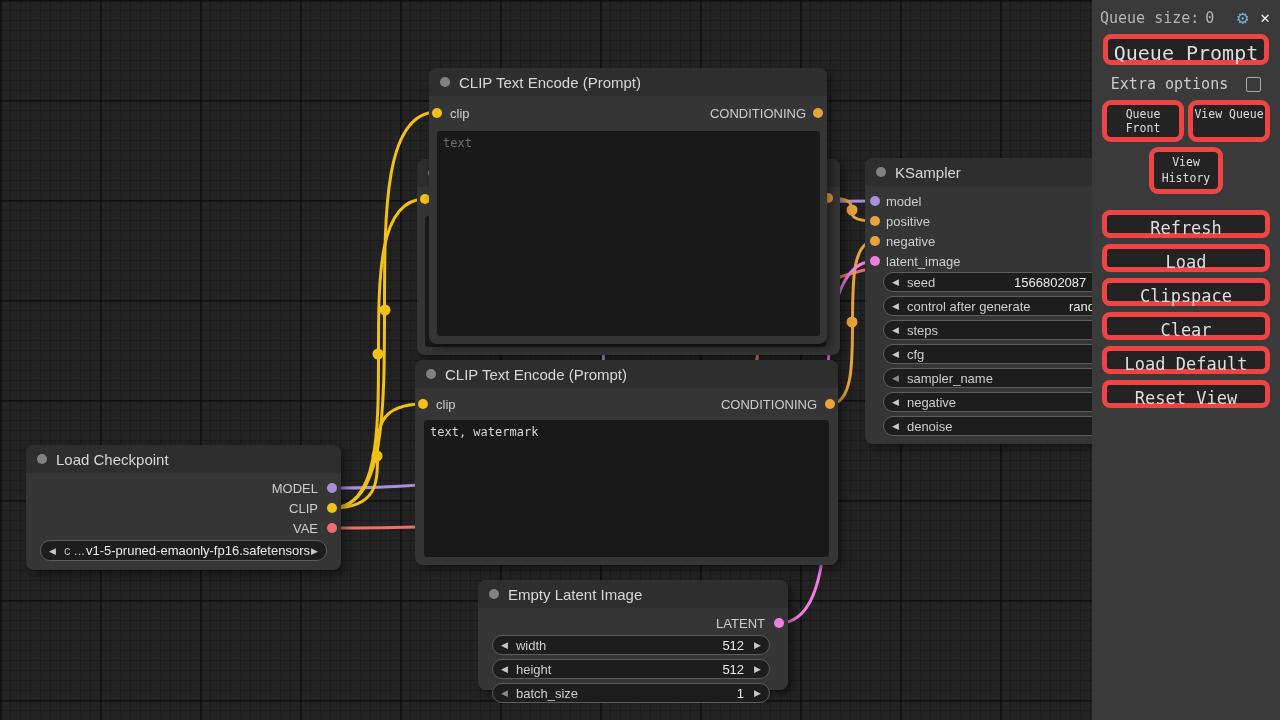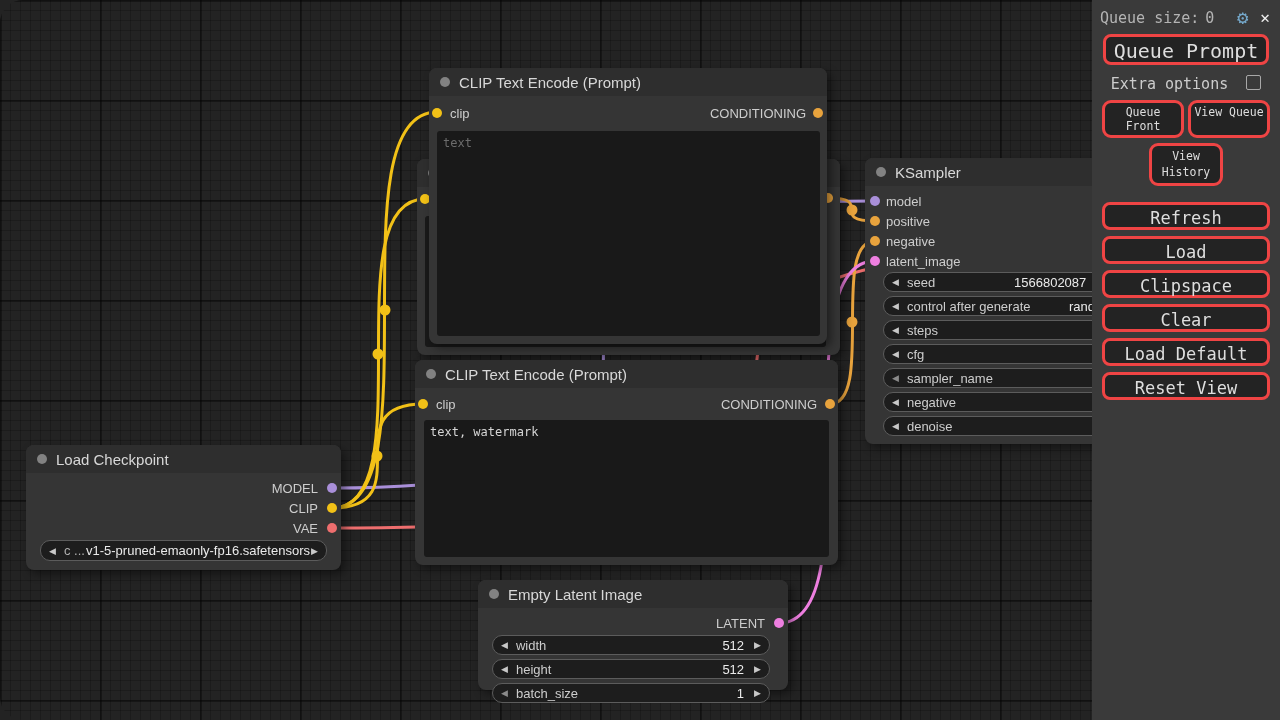--- a/index.html
+++ b/index.html
@@ -5,21 +5,20 @@
   html,body{margin:0;padding:0;width:1280px;height:720px;overflow:hidden;background:#232323;}
   
   .canvas{position:absolute;inset:0;width:1280px;height:720px;
     background-color:#232323;
     background-image:
       linear-gradient(rgba(0,0,0,.38) 0 2px, transparent 2px),
       linear-gradient(90deg, rgba(0,0,0,.38) 0 2px, transparent 2px),
       linear-gradient(rgba(0,0,0,.20) 0 1px, transparent 1px),
       linear-gradient(90deg, rgba(0,0,0,.20) 0 1px, transparent 1px);
     background-size:100px 100px,100px 100px,10px 10px,10px 10px;
-    border-radius:23px;
   }
   svg.wires{position:absolute;left:0;top:0;z-index:1;}
   svg.wires path{fill:none;stroke-width:3;stroke-linecap:round;}
 
   
   .node{position:absolute;background:#353535;border-radius:8px;
     box-shadow:4px 4px 10px rgba(0,0,0,.45);z-index:2;
     font-family:"Liberation Sans",sans-serif;}
   .titlebar{height:28px;background:#2e2e2e;border-radius:8px 8px 0 0;
     display:flex;align-items:center;gap:9px;padding-left:11px;
@@ -43,24 +42,24 @@
 
   
   .sidebar{position:absolute;left:1092px;top:0;width:188px;height:720px;
     background:#3a3a3a;z-index:10;font-family:"DejaVu Sans Mono",monospace;
     box-sizing:border-box;padding-top:8px;}
   .qrow{display:flex;align-items:center;padding:0 10px 0 8px;color:#b4b4b4;
     font-size:15px;gap:6px;}
   .qrow .spacer{flex:1;}
   .gear{color:#74a7c9;font-size:19px;line-height:1;cursor:pointer;}
   .xclose{color:#f0f0f0;font-size:16px;font-weight:bold;cursor:pointer;margin-left:6px;}
-  .btn{background:#232323;border:3px solid #ef4444;border-radius:8px;
+  .btn{background:#232323;border:5px solid #ef4444;border-radius:8px;
     color:#dedede;text-align:center;cursor:pointer;box-sizing:border-box;}
   .btn-queue{margin:7px 11px 0;height:31px;line-height:29px;font-size:20px;}
-  .extra{display:flex;align-items:flex-start;justify-content:center;gap:18px;
+  .extra{display:flex;align-items:center;justify-content:center;gap:18px;
     margin-top:10px;color:#cccccc;font-size:15px;}
   .checkbox{width:13px;height:13px;border:1px solid #a8a8a8;border-radius:2px;
     background:transparent;cursor:pointer;}
   .smallrow{display:flex;gap:4px;margin:7px 10px 0;}
   .btn-small{flex:1;font-size:11.5px;padding:2px 0;border-radius:9px;}
   .btn-history{display:block;width:74px;margin:5px auto 0;font-size:11.5px;
     line-height:1.35;padding:3px 6px;border-radius:9px;}
   .mainbtns{margin-top:16px;}
   .btn-big{display:block;width:168px;height:28px;line-height:26px;
     margin:0 auto 6px;font-size:17px;}

